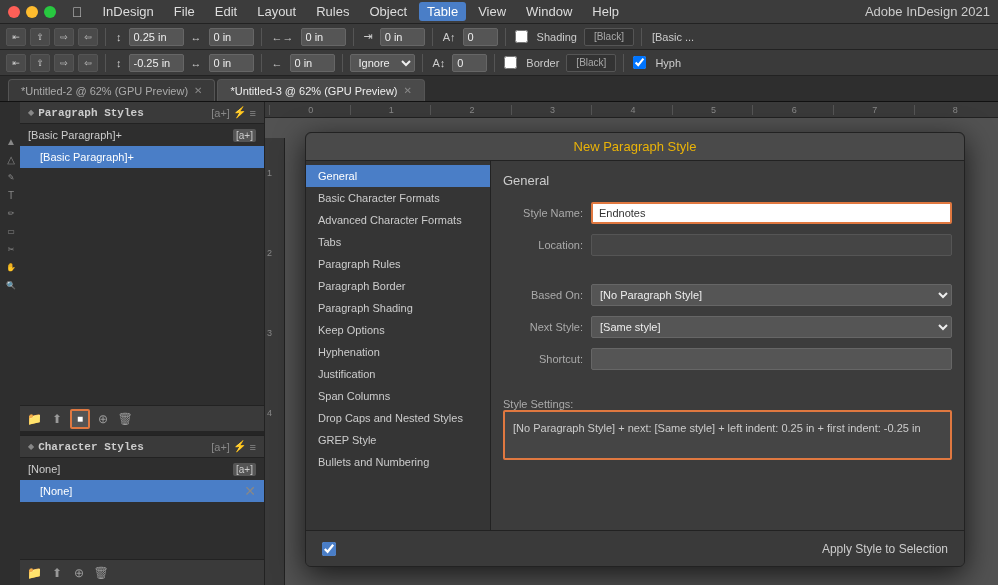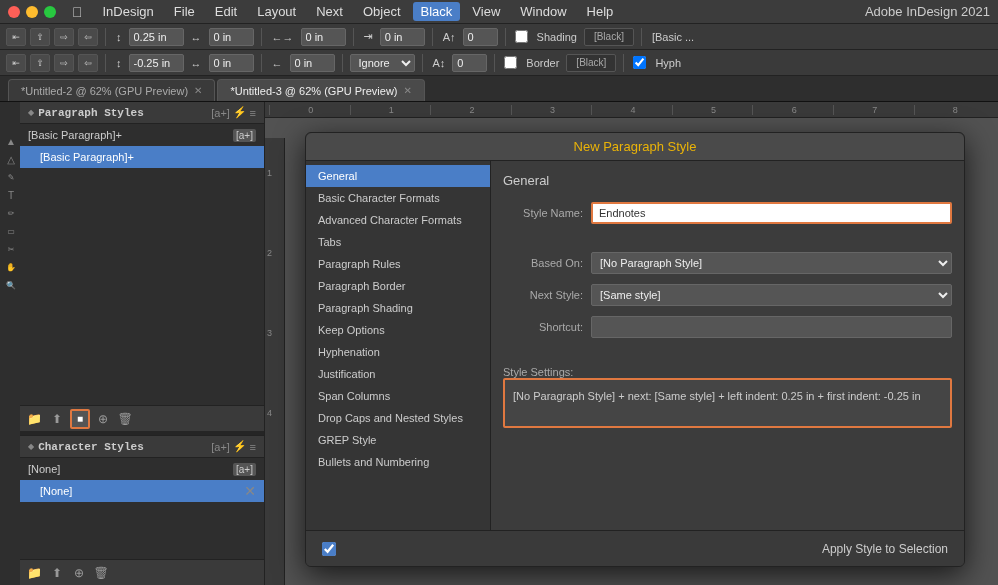--- a/index.html
+++ b/index.html
@@ -336,23 +336,23 @@
   <div class="traffic-lights">
     <div class="tl red"></div>
     <div class="tl yellow"></div>
     <div class="tl green"></div>
   </div>
   <span class="apple-logo"></span>
   <span class="menu-item">InDesign</span>
   <span class="menu-item">File</span>
   <span class="menu-item">Edit</span>
   <span class="menu-item">Layout</span>
-  <span class="menu-item">Next</span>
+  <span class="menu-item">Rules</span>
   <span class="menu-item">Object</span>
-  <span class="menu-item active">Black</span>
+  <span class="menu-item active">Table</span>
   <span class="menu-item">View</span>
   <span class="menu-item">Window</span>
   <span class="menu-item">Help</span>
   <span class="window-title">Adobe InDesign 2021</span>
 </div>
 
 <div id="toolbar1">
   <div class="toolbar-btn">⇤</div>
   <div class="toolbar-btn">⇧</div>
   <div class="toolbar-btn">⇨</div>
@@ -555,20 +555,24 @@
           </div>
 
           <div id="dialog-content">
             <div class="dialog-section-title">General</div>
 
             <div class="form-row">
               <label class="form-label">Style Name:</label>
               <input class="form-input highlighted" type="text" value="Endnotes" style="border: 2px solid rgb(224, 120, 64); background: white; color: rgb(51, 51, 51);">
             </div>
 
+            <div class="form-row location-row">
+              <label class="form-label location-label">Location:</label>
+              <div class="location-empty"></div>
+            </div>
 
             <div style="height:8px;"></div>
 
             <div class="form-row">
               <label class="form-label">Based On:</label>
               <select class="form-select">
                 <option>[No Paragraph Style]</option>
               </select>
             </div>
 

